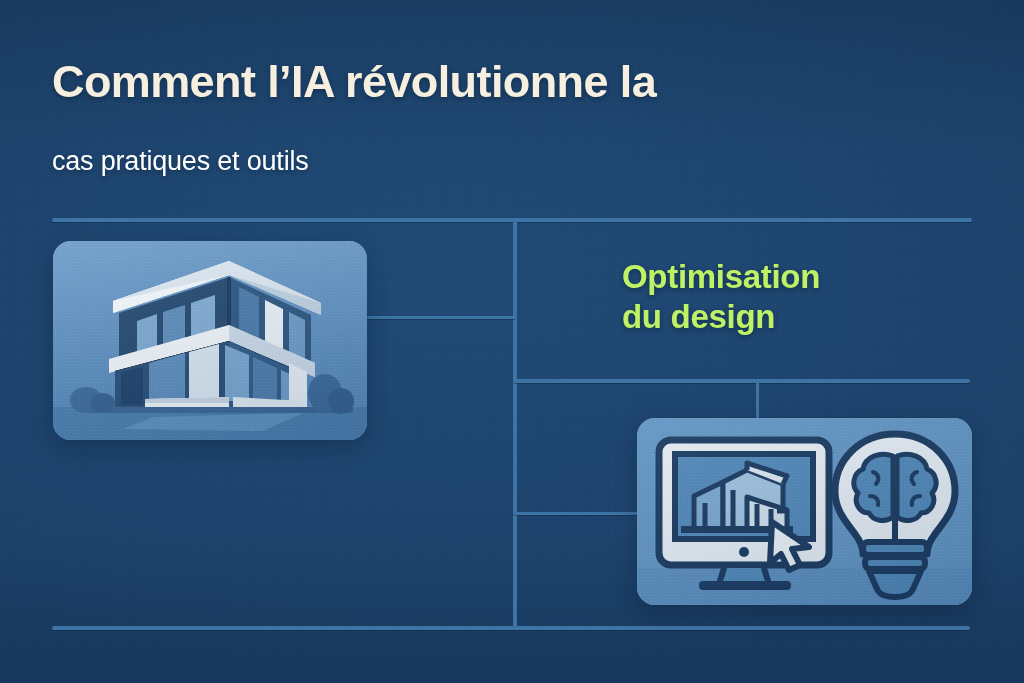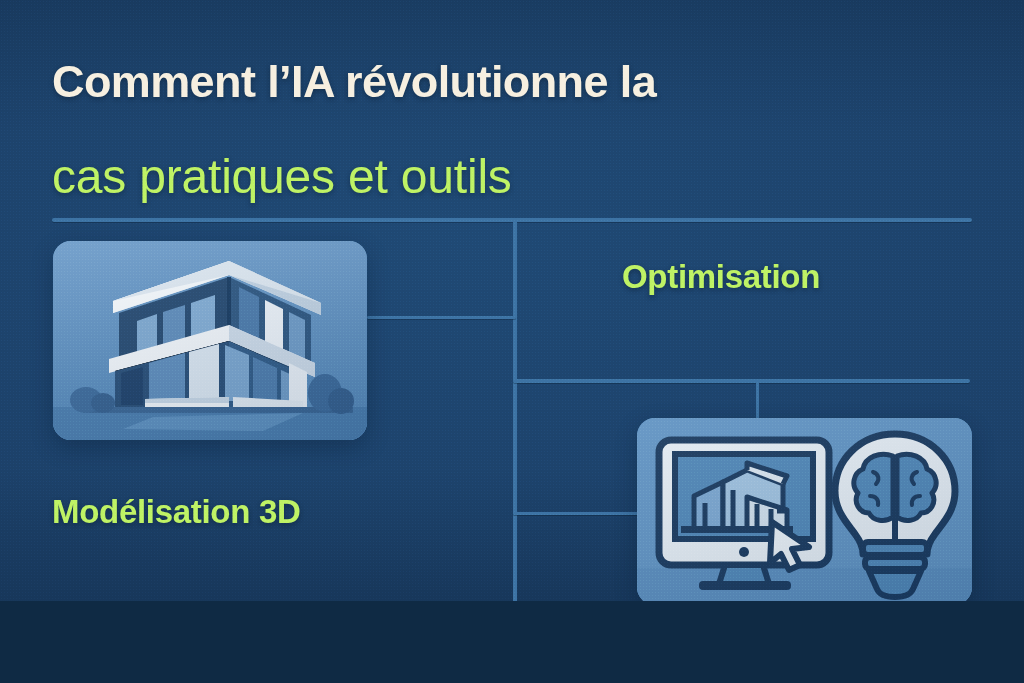--- a/index.html
+++ b/index.html
@@ -4,21 +4,21 @@
 <title>Infographie IA Architecture</title>
 <style>
   html, body {
     margin: 0;
     padding: 0;
     background: #0f2a44;
   }
   .canvas {
     position: relative;
     width: 1024px;
-    height: 601px;
+    height: 683px;
     overflow: hidden;
     background: #1c4068;
     font-family: "Liberation Sans", "DejaVu Sans", sans-serif;
     -webkit-font-smoothing: antialiased;
   }
   
   .canvas::after {
     content: "";
     position: absolute;
     inset: 0;
@@ -53,24 +53,24 @@
     color: #f6efe0;
     font-size: 45px;
     line-height: 52px;
     font-weight: 700;
     letter-spacing: -0.6px;
     text-shadow: 0 2px 5px rgba(8,24,42,.45);
   }
   .subtitle {
     position: absolute;
     left: 52px;
-    top: 156px;
+    top: 140px;
     z-index: 10;
-    color: #bef264;
-    font-size: 48px;
+    color: #ffffff;
+    font-size: 27px;
     line-height: 42px;
     font-weight: 400;
     letter-spacing: -0.2px;
     text-shadow: 0 2px 5px rgba(8,24,42,.4);
   }
 
   
   .rule {
     position: absolute;
     background: #3d73a4;
@@ -262,19 +262,20 @@
 
         <rect x="226" y="124" width="64" height="13" rx="5" fill="#4e85b6" stroke="#17375c" stroke-width="6"></rect>
         <rect x="228" y="139" width="60" height="12" rx="5" fill="#4e85b6" stroke="#17375c" stroke-width="6"></rect>
         <path d="M232 153 H284 L276 171 C274 176 268 179 258 179 C248 179 242 176 240 171 Z" fill="#4e85b6" stroke="#17375c" stroke-width="6" stroke-linejoin="round"></path>
       </g>
     </svg>
   </div>
 
   <div class="node-label label-optimisation">
     <span>Optimisation</span><br>
+    <span>du design</span>
   </div>
 
   <div class="node-label label-modelisation">
-    <span>Modélisation 3D</span><br>
+    <br>
   </div>
 
 </div>
 
 </body></html>

